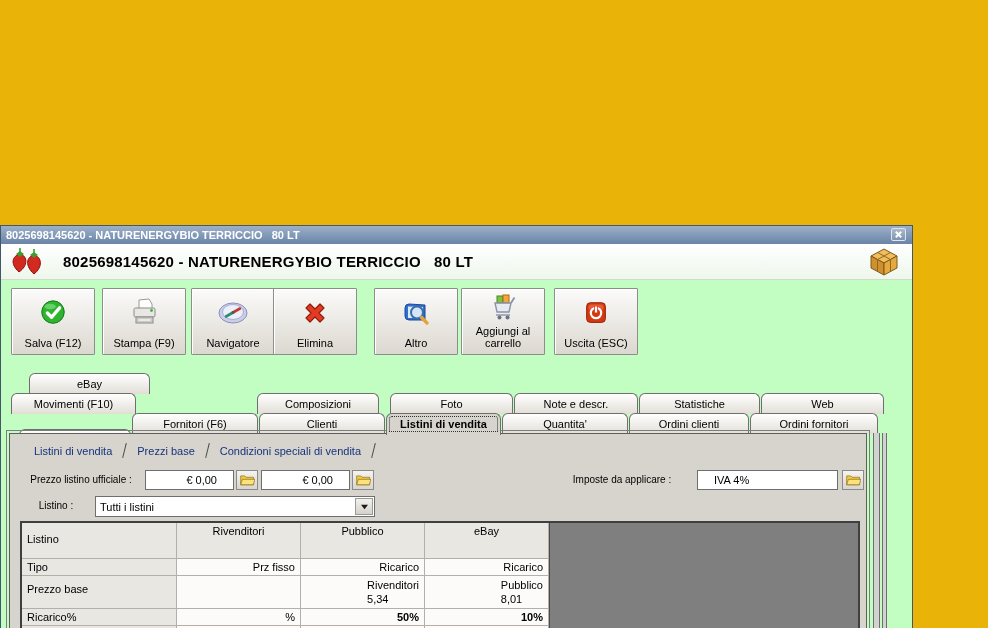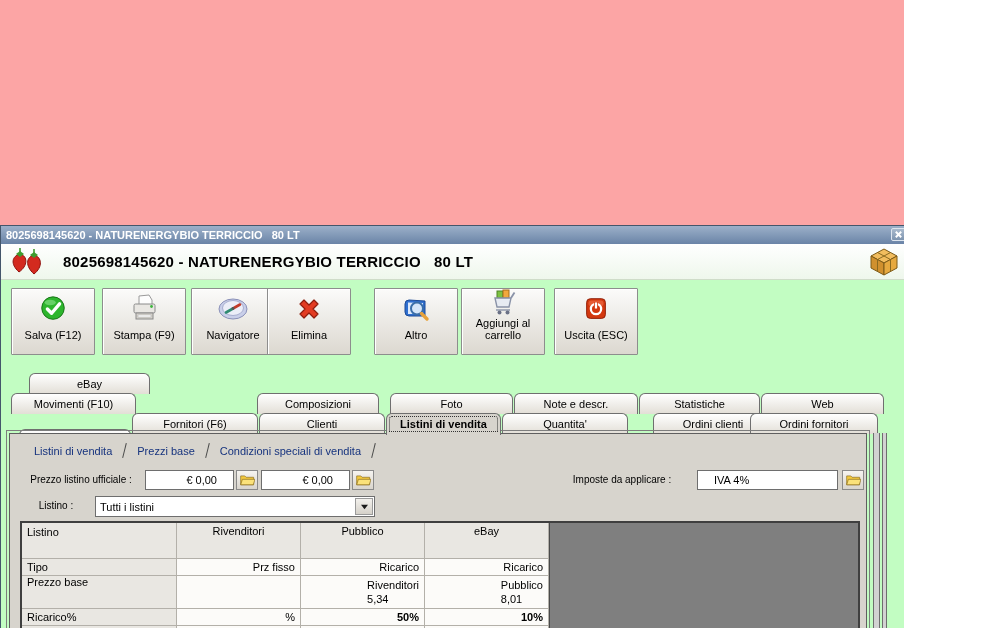--- a/index.html
+++ b/index.html
@@ -1,17 +1,17 @@
 <!DOCTYPE html>
 <html><head>
 <meta charset="utf-8">
 <style>
   html,body{margin:0;padding:0;background:#ffffff;}
   *{box-sizing:border-box;}
-  .stage{position:relative;width:904px;height:628px;background:#fca5a5;overflow:hidden;
+  .stage{position:relative;width:988px;height:628px;background:#eab308;overflow:hidden;
          font-family:"Liberation Sans",sans-serif;font-size:11px;color:#000;}
   .window{position:absolute;left:0;top:225px;width:913px;height:404px;
           background:#c2fdc2;border:1px solid #44566b;}
   
   .titlebar{position:absolute;left:0;top:0;width:100%;height:18px;
             background:linear-gradient(#9cb0c9,#6a84a7);display:flex;align-items:center;
             padding:0 5px;}
   .titlebar-text{color:#fff;font-weight:bold;white-space:pre;font-size:11px;}
   .close-btn{position:absolute;right:6px;top:2px;width:15px;height:13px;
              background:linear-gradient(#a9bacd,#7e94af);border:1px solid #dde5ee;
@@ -21,21 +21,21 @@
           background:linear-gradient(#ffffff,#eef7ec);border-bottom:1px solid #cfdcc9;
           display:flex;align-items:center;}
   .header-title{font-size:15px;font-weight:bold;margin-left:14px;white-space:pre;letter-spacing:.2px;}
   .strawberry{margin-left:6px;}
   .cube-icon{position:absolute;right:14px;top:4px;}
   
   .tbtn{position:absolute;top:62px;width:84px;height:67px;
         background:linear-gradient(#fbfbfa,#dcd8d0);border:1px solid #8d8d8d;
         border-radius:1px;box-shadow:inset 1px 1px 0 #fff;
         display:flex;flex-direction:column;align-items:center;justify-content:flex-end;
-        padding-bottom:13px;font-size:11px;cursor:default;}
+        padding-bottom:5px;font-size:11px;cursor:default;}
   .tbtn .ticon{flex:1;display:flex;align-items:center;justify-content:center;}
   .tbtn .tlabel{text-align:center;line-height:12px;}
   
   .tab{position:absolute;height:21px;background:linear-gradient(#ffffff,#e2ded6);
        border:1px solid #6f6f6f;border-bottom:none;border-radius:6px 6px 0 0;
        text-align:center;line-height:20px;font-size:11px;cursor:default;}
   .tab.r1{top:147px;z-index:1;}
   .tab.r2{top:167px;z-index:2;}
   .tab.r3{top:187px;z-index:3;}
   .tab.selected{font-weight:bold;z-index:5;height:22px;background:#d7d4cd;
@@ -62,21 +62,21 @@
   .ptable{position:absolute;left:10px;top:87px;width:840px;height:120px;
           border:2px solid #3f3f3f;background:#7f7f7f;display:grid;
           grid-template-columns:155px 124px 124px 124px 1fr;
           grid-template-rows:36px 17px 33px 17px 1fr;overflow:hidden;}
   .cell{border-right:1px solid #b3b0a9;border-bottom:1px solid #b3b0a9;
         padding:1px 5px;font-size:11px;display:flex;align-items:center;}
   .cell.hdr{background:#e9e7e2;}
   .cell.lbl{background:#e9e7e2;}
   .cell.data{background:#fcfbf9;justify-content:flex-end;text-align:left;}
   .cell.ctr{justify-content:center;align-items:flex-start;padding-top:2px;}
-  .cell.bot{align-items:flex-end;padding-bottom:20px;}
+  .cell.bot{align-items:flex-end;padding-bottom:13px;}
   .cell.pre{white-space:pre-line;line-height:14px;}
   .cell.b{font-weight:bold;}
   .filler{grid-column:5;grid-row:1 / span 5;background:#7f7f7f;border-left:1px solid #4a4a4a;}
   
   .strip{position:absolute;top:207px;bottom:0;background:#d2d2d2;border-left:1px solid #6e6e6e;border-right:1px solid #6e6e6e;z-index:3;}
 </style>
 </head>
 <body>
 
 <div class="stage">
@@ -135,21 +135,21 @@
         <svg width="34" height="28" viewBox="0 0 34 28">
             <ellipse cx="17" cy="14" rx="14" ry="10" fill="#c9cfe9" stroke="#8a90b8"></ellipse>
             <ellipse cx="17" cy="13" rx="10.5" ry="7.5" fill="#eceef8" stroke="#a8aed0"></ellipse>
             <path d="M17 13.5 L24 9.5" stroke="#c23a28" stroke-width="2.6" stroke-linecap="round"></path>
             <path d="M10 17.5 L17 13.5" stroke="#2f8b72" stroke-width="2.6" stroke-linecap="round"></path>
             <circle cx="17" cy="13.5" r="1.4" fill="#555"></circle>
           </svg>
       </span>
       <span class="tlabel">Navigatore</span>
     </div>
-    <div class="tbtn" style="left:266px;justify-content:space-between;">
+    <div class="tbtn" style="left:272px;justify-content:space-between;">
       <span class="ticon">
         <svg width="32" height="32" viewBox="0 0 32 32">
             <path d="M7 11 L11 7 L16 12 L21 7 L25 11 L20 16 L25 21 L21 25 L16 20 L11 25 L7 21 L12 16 Z" fill="#e23b22" stroke="#8f1d0e" stroke-width="1.2" stroke-linejoin="round"></path>
           </svg>
       </span>
       <span class="tlabel">Elimina</span>
     </div>
     <div class="tbtn" style="left:373px;">
       <span class="ticon">
         <svg width="32" height="32" viewBox="0 0 32 32">
@@ -195,21 +195,21 @@
     <div class="tab r2" style="left:389px;width:123px;">Foto</div>
     <div class="tab r2" style="left:513px;width:124px;">Note e descr.</div>
     <div class="tab r2" style="left:638px;width:121px;">Statistiche</div>
     <div class="tab r2" style="left:760px;width:123px;">Web</div>
 
     <div class="tab r3" style="left:18px;width:112px;margin-top:16px;">Anagrafica(F5)</div>
     <div class="tab r3" style="left:131px;width:126px;">Fornitori (F6)</div>
     <div class="tab r3" style="left:258px;width:126px;">Clienti</div>
     <div class="tab r3 selected" style="left:385px;width:115px;">Listini di vendita</div>
     <div class="tab r3" style="left:501px;width:126px;">Quantita'</div>
-    <div class="tab r3" style="left:652px;width:120px;">Ordini clienti</div>
+    <div class="tab r3" style="left:628px;width:120px;">Ordini clienti</div>
     <div class="tab r3" style="left:749px;width:128px;">Ordini fornitori</div>
 
     <div class="panel">
 
       <div class="subtabs">
         <span class="subtab">Listini di vendita</span>
         <span class="subtab-sep"></span>
         <span class="subtab">Prezzi base</span>
         <span class="subtab-sep"></span>
         <span class="subtab">Condizioni speciali di vendita</span>

